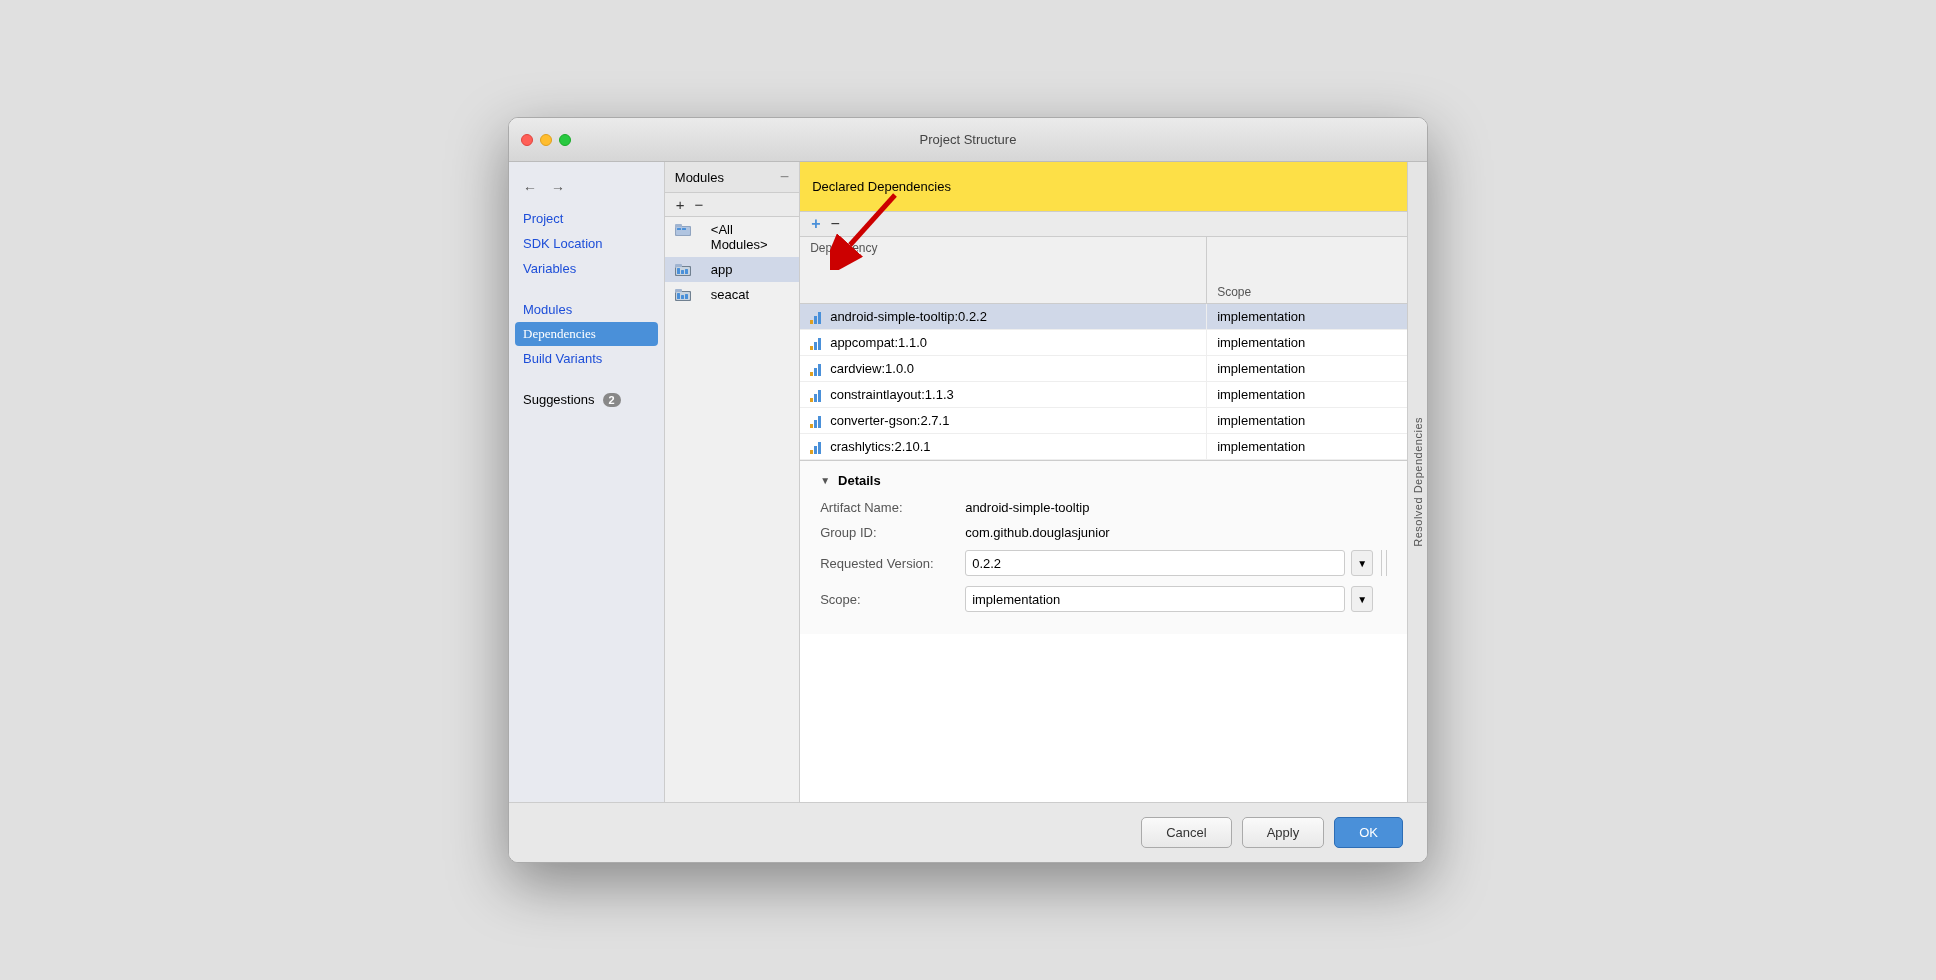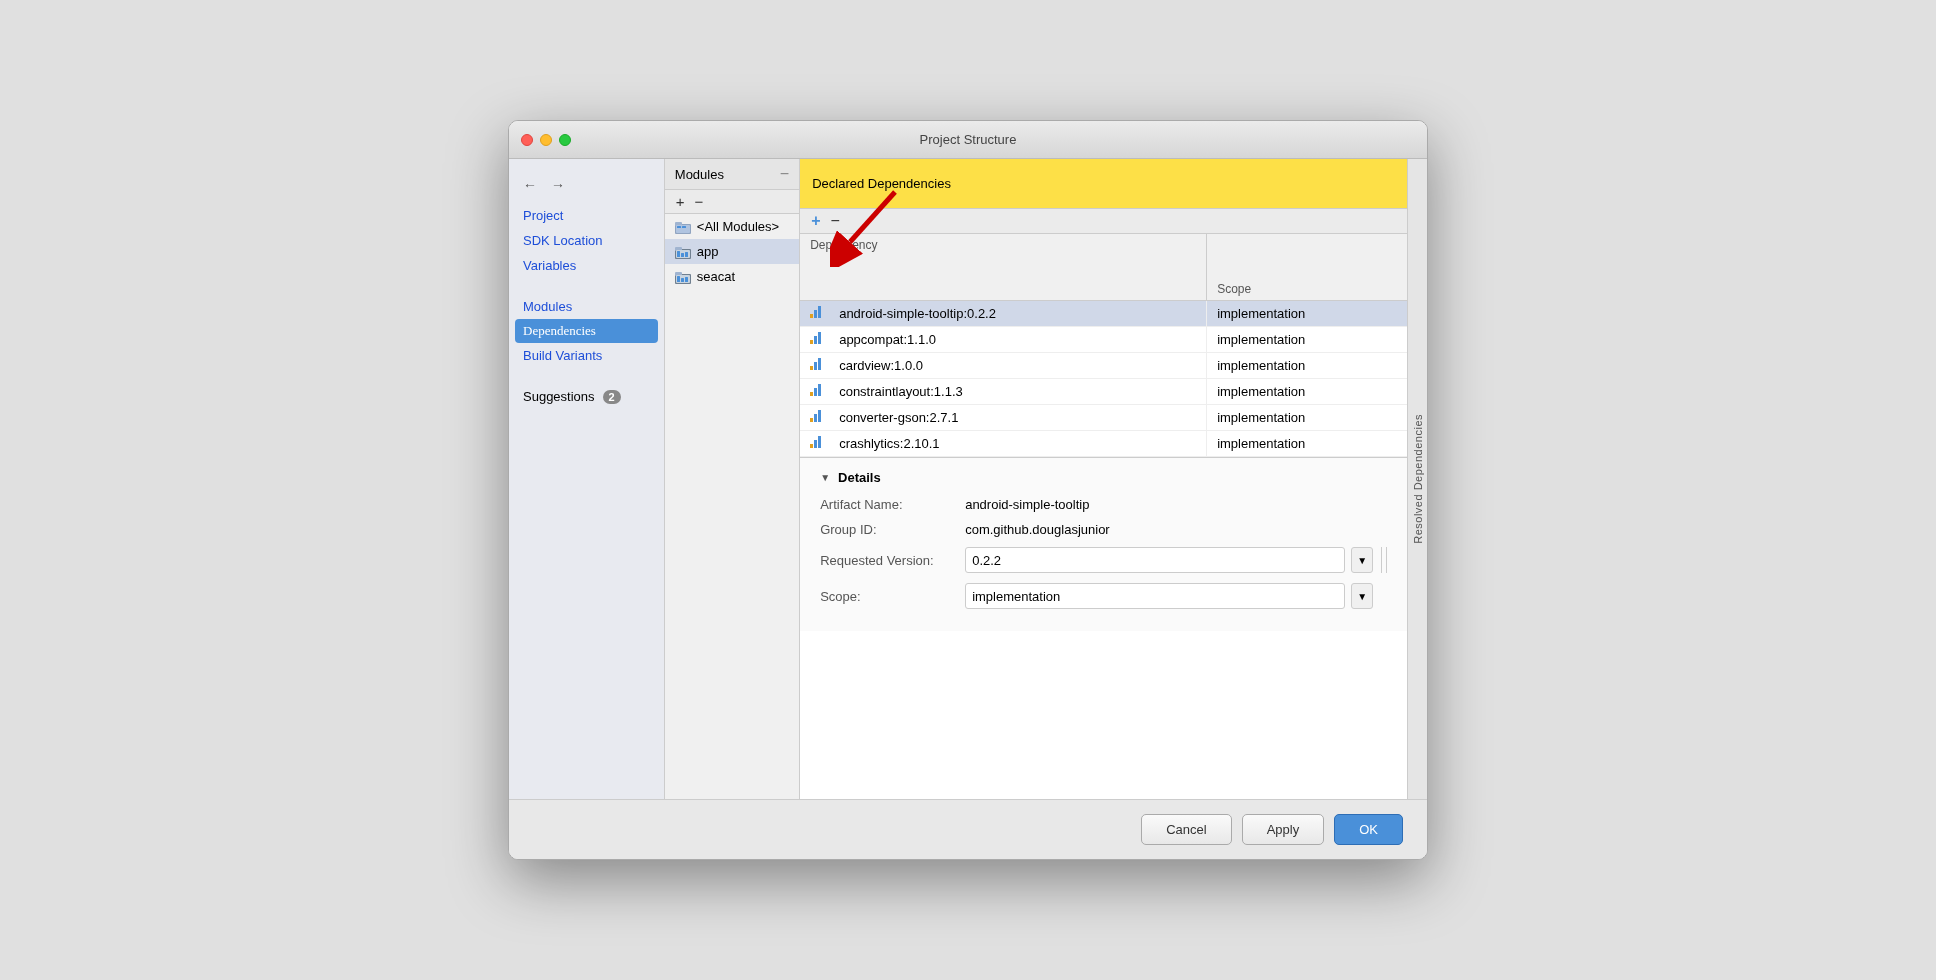--- a/index.html
+++ b/index.html
@@ -17,21 +17,21 @@
       width: 920px;
       background: #f5f5f5;
       border-radius: 10px;
       box-shadow: 0 20px 60px rgba(0,0,0,0.4);
       overflow: hidden;
       border: 1px solid #aaa;
     }
 
     .titlebar {
       background: linear-gradient(to bottom, #ebebeb, #d6d6d6);
-      height: 38px;
+      height: 44px;
       display: flex;
       align-items: center;
       justify-content: center;
       position: relative;
       border-bottom: 1px solid #bbb;
     }
 
     .traffic-lights {
       position: absolute;
       left: 12px;
@@ -159,22 +159,22 @@
       border: none;
       font-size: 15px;
       cursor: pointer;
       color: #333;
       padding: 0 3px;
       line-height: 1;
     }
 
     .module-item {
       display: flex;
-      align-items: flex-end;
-      gap: 6px;
+      align-items: flex-start;
+      gap: 20px;
       padding: 5px 10px;
       cursor: pointer;
       font-size: 13px;
     }
 
     .module-item.selected {
       background: #d0d8e8;
     }
 
     .module-icon {
@@ -239,22 +239,22 @@
     }
 
     .dep-row.selected {
       background: #d0d8e8;
     }
 
     .dep-row .col-dep {
       flex: 1;
       padding: 5px 10px;
       display: flex;
-      align-items: flex-start;
-      gap: 18px;
+      align-items: flex-end;
+      gap: 9px;
       border-right: 1px solid #eee;
     }
 
     .dep-row .col-scope {
       width: 200px;
       padding: 5px 10px;
     }
 
     .dep-icon {
       display: inline-flex;

